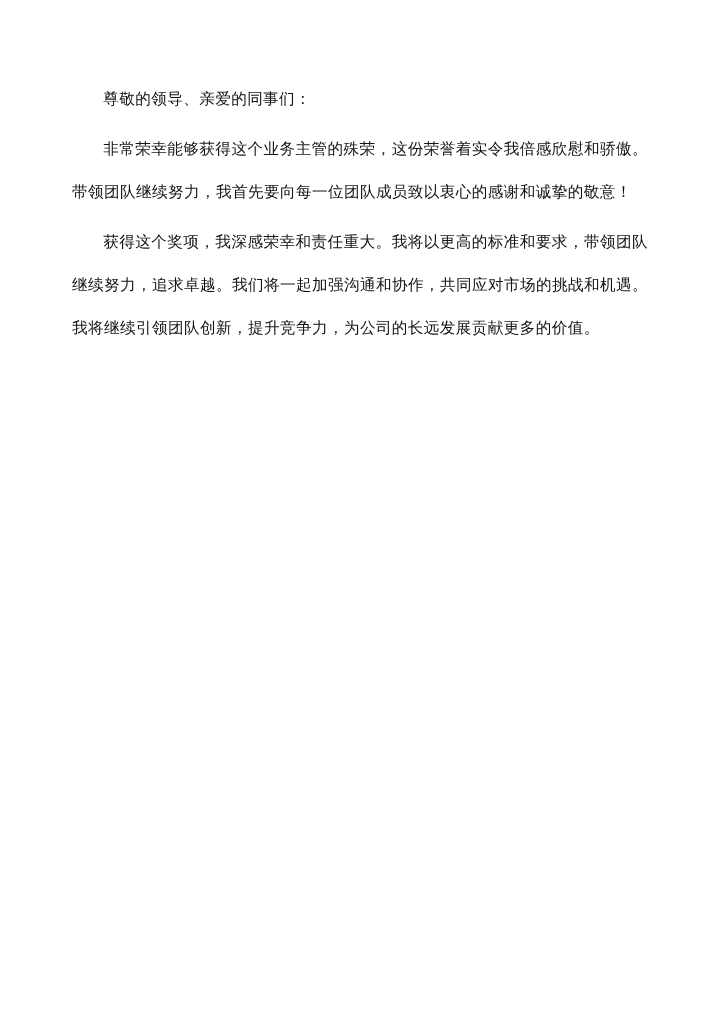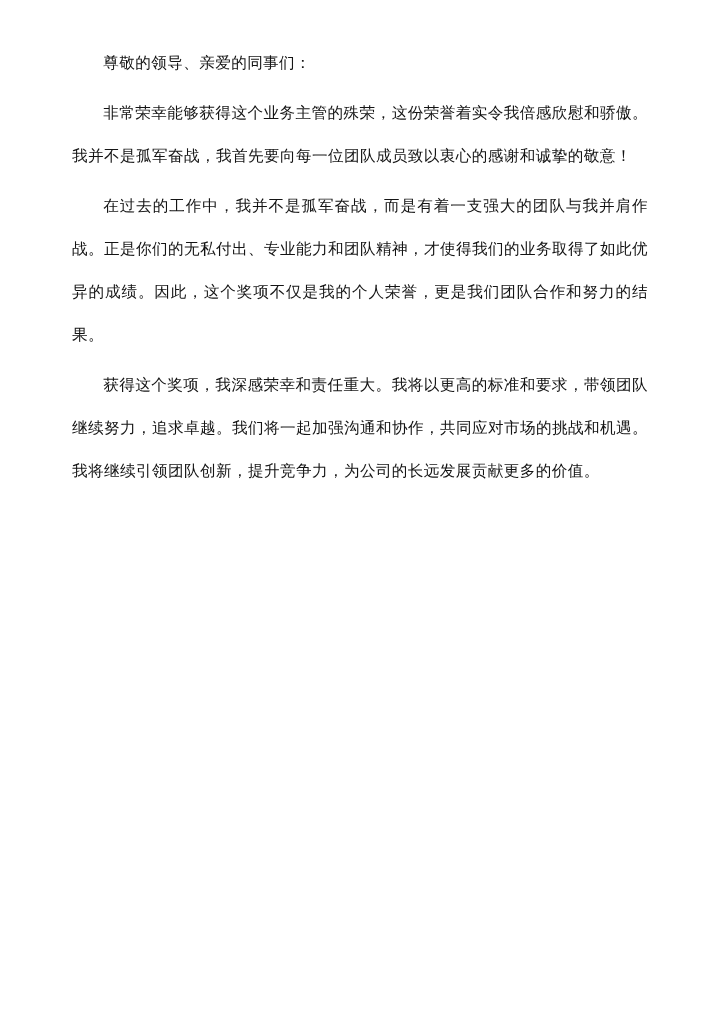--- a/index.html
+++ b/index.html
@@ -12,21 +12,21 @@
     background: #ffffff;
     font-family: "DejaVu Serif", "Liberation Serif", serif;
     color: #111111;
   }
   .page {
     position: relative;
     box-sizing: border-box;
     width: 720px;
     height: 712px;
     background: #ffffff;
-    padding: 42px 72px 60px 72px;
+    padding: 78px 72px 60px 72px;
     overflow: hidden;
   }
   .doc-body {
     display: block;
   }
   .para {
     margin: 0 0 7px 0;
     font-size: 15.6px;
     line-height: 43px;
     text-align: justify;
@@ -39,17 +39,16 @@
   .para:last-child {
     margin-bottom: 0;
   }
 </style>
 </head>
 <body>
 
 <div class="page">
   <div class="doc-body">
     <p class="para">尊敬的领导、亲爱的同事们：</p>
-    <p class="para">非常荣幸能够获得这个业务主管的殊荣，这份荣誉着实令我倍感欣慰和骄傲。我并不是孤军奋战，我首先要向每一位团队成员致以衷心的感谢和诚挚的敬意！</p>
-    <p class="para">在过去的工作中，我并不是孤军奋战，而是有着一支强大的团队与我并肩作战。正是你们的无私付出、专业能力和团队精神，才使得我们的业务取得了如此优异的成绩。因此，这个奖项不仅是我的个人荣誉，更是我们团队合作和努力的结果。</p>
+    <p class="para">非常荣幸能够获得这个业务主管的殊荣，这份荣誉着实令我倍感欣慰和骄傲。带领团队继续努力，我首先要向每一位团队成员致以衷心的感谢和诚挚的敬意！</p>
     <p class="para">获得这个奖项，我深感荣幸和责任重大。我将以更高的标准和要求，带领团队继续努力，追求卓越。我们将一起加强沟通和协作，共同应对市场的挑战和机遇。我将继续引领团队创新，提升竞争力，为公司的长远发展贡献更多的价值。</p>
   </div>
 </div>
 
 </body></html>

